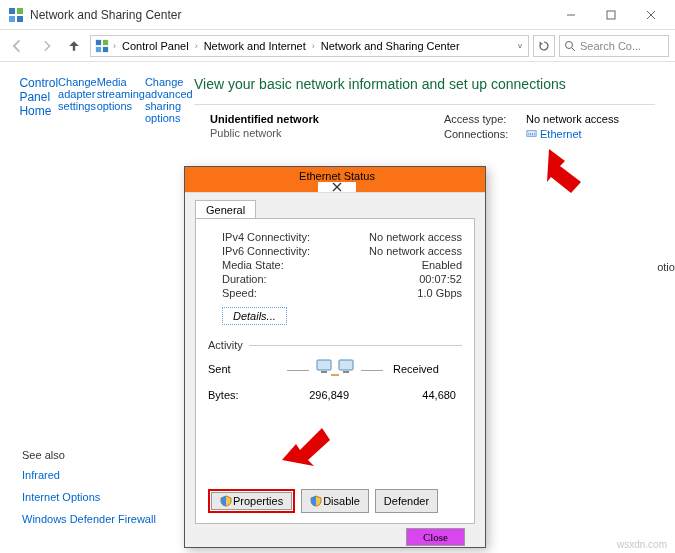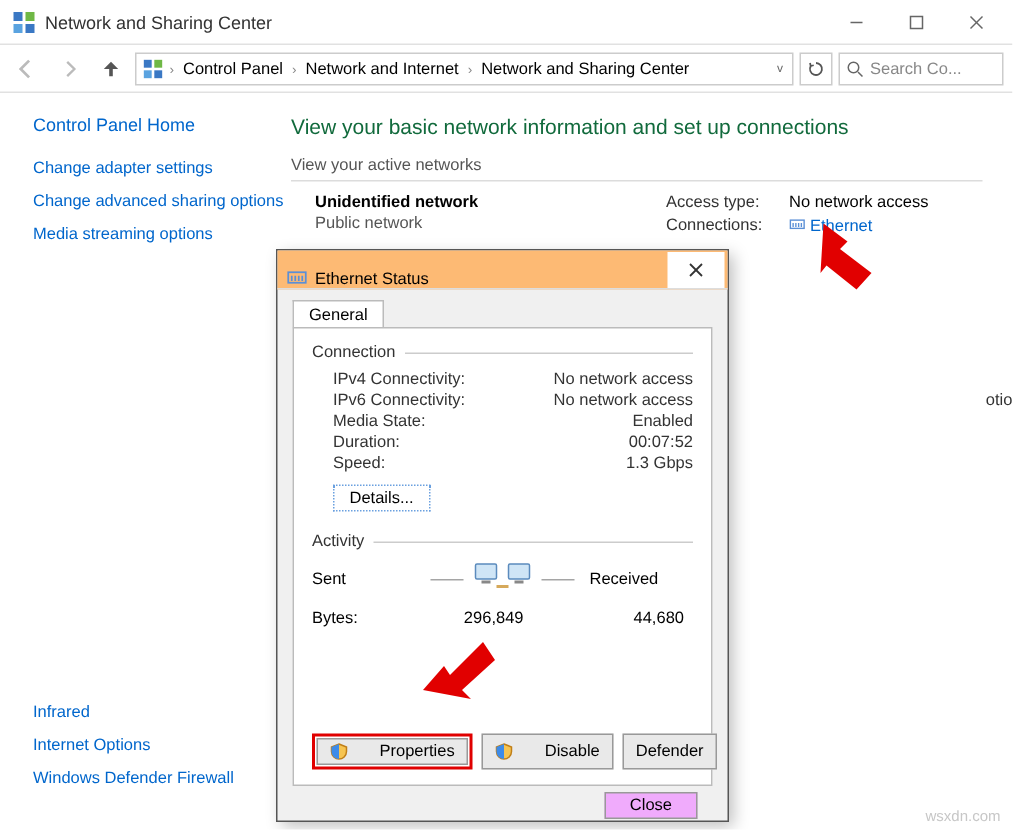--- a/index.html
+++ b/index.html
@@ -19,21 +19,21 @@
   .breadcrumb { flex: 1; display: flex; align-items: center; border: 1px solid #ccc; height: 22px; padding: 0 4px; }
   .breadcrumb .seg { padding: 0 4px; font-size: 11px; color: #000; }
   .breadcrumb .chev { color: #888; font-size: 9px; padding: 0 2px; }
   .bc-icon { width:14px;height:14px;margin-right:2px; }
   .refresh { width:22px;height:22px;border:1px solid #ccc; display:flex;align-items:center;justify-content:center; }
   .searchbox { width: 110px; height: 22px; border:1px solid #ccc; display:flex; align-items:center; padding:0 4px; color:#888; font-size:11px; }
   .searchbox svg { width:12px;height:12px;margin-right:4px;color:#666; }
 
   
   .main { display:flex; height: calc(100% - 62px); }
-  .sidebar { width: 190px; padding: 14px 0 24px 22px; display:flex; flex-direction:column; position:relative; }
+  .sidebar { width: 190px; padding: 14px 0 24px 22px; display:flex; flex-direction:row; position:relative;justify-content:center; }
   .sidebar h4 { margin:0 0 16px 0; font-size:12px; color:#0066cc; font-weight:normal; }
   .sidebar a { color:#0066cc; font-size:11px; text-decoration:none; margin-bottom:10px; display:block; }
   .seealso { position:absolute; bottom: 18px; left:22px; }
   .seealso .hdr { color:#333; margin-bottom:8px; }
 
   .content { flex:1; padding: 14px 20px 0 4px; position:relative; }
   .content h2 { color:#116a3c; font-size:14px; font-weight:normal; margin:0 0 12px 0; }
   .content .sub { color:#555; font-size:11px; margin-bottom:4px; }
   .divider { height:1px; background:#dcdcdc; margin: 0 0 8px 0; }
   .netrow { display:flex; }
@@ -47,54 +47,54 @@
   .kv .v a { color:#0066cc; text-decoration:none; }
   .ethicon { display:inline-block; width:11px; height:11px; margin-right:3px; vertical-align: -1px; }
 
   
   .arrow { position:absolute; pointer-events:none; }
   .arrow.up { left: 539px; top: 149px; }
   .arrow.left { left: 282px; top: 420px; }
 
   
   .dialog { position:absolute; left:184px; top:166px; width: 302px; height: 382px; background:#f0f0f0; border:1px solid #555; box-shadow: 3px 3px 10px rgba(0,0,0,0.25); }
-  .dlg-title { height:26px; background:#fdba74; display:flex; align-items:flex-end; padding:0 2px 0 6px; border-bottom:1px solid #ddd; }
+  .dlg-title { height:26px; background:#f97316; display:flex; align-items:center; padding:0 2px 0 6px; border-bottom:1px solid #ddd;flex-direction:column; }
   .dlg-title .icon { width:14px;height:14px; margin-right:5px; }
   .dlg-title .t { flex:1; font-size:11px; }
   .dlg-title .close { width:38px; height:24px; background:#fff; display:flex;align-items:center;justify-content:center; }
   .dlg-title .close svg{width:10px;height:10px;color:#333;}
   .dlg-body { padding: 6px 10px 20px 10px; }
   .tab { display:inline-block; border:1px solid #bbb; border-bottom:none; background:#fff; padding:3px 10px; font-size:11px; position:relative; top:1px; }
   .panel { border:1px solid #bbb; background:#fff; padding: 10px 12px 10px 12px; height: 306px; position:relative; }
   .group-title { font-size:11px; color:#333; margin-bottom:6px; display:flex; align-items:center; }
   .group-title .line { flex:1; height:1px; background:#ccc; margin-left:6px; }
   .stat { display:flex; font-size:11px; margin: 2px 0 2px 14px; }
   .stat .k { flex:1; color:#333; }
   .stat .v { color:#333; }
   .details-btn { margin: 8px 0 0 14px; }
   button.win { font-size:11px; padding: 2px 10px; background:#e9e9e9; border:1px solid #999; }
-  button.win.hollow { background:#fff; border:1px dotted #6aa0df; }
+  button.win.hollow { background:#fff; border:1px dotted #6aa0df;font-style:italic; }
 
   .activity { margin-top: 14px; }
   .act-row { display:flex; align-items:center; justify-content:center; font-size:11px; margin: 4px 0 2px 0; }
   .act-row .sent { flex:1; text-align:left; padding-right:6px; }
   .act-row .received { flex:1; text-align:left; padding-left:6px; }
   .act-icon { width: 44px; text-align:center; }
   .bytes { display:flex; font-size:11px; margin-top:8px; }
   .bytes .k { width: 58px; }
   .bytes .v1 { flex:1; text-align:right; padding-right:24px; }
   .bytes .v2 { flex:1; text-align:right; padding-right:6px; }
 
   .btn-row { position:absolute; bottom:10px; left:12px; display:flex; gap:6px; }
-  .btn-row button { font-size:11px; padding:2px 8px; background:#e9e9e9; border:1px solid #999; display:flex; align-items:center; gap:21px;text-align:right; }
+  .btn-row button { font-size:11px; padding:2px 8px; background:#e9e9e9; border:1px solid #999; display:flex; align-items:center; gap:1px;text-align:right; }
   .btn-row .shield { width:12px;height:12px; }
   .prop-highlight { border:2px solid #e00000; padding:1px; display:inline-block; }
 
   .dlg-footer { text-align:right; padding: 4px 10px 0 0; }
-  .dlg-footer button { font-size:11px; padding:2px 16px; background:#f0abfc; border:1px solid #999; }
+  .dlg-footer button { font-size:11px; padding:2px 16px; background:#d946ef; border:1px solid #999;font-family:Liberation Serif, serif; }
 
   .watermark { position:absolute; right:8px; bottom:3px; font-size:10px; color:#c7c7c7; }
 </style>
 </head>
 <body>
 
 <div class="titlebar">
   <svg class="icon" viewBox="0 0 16 16">
       <rect x="1" y="1" width="6" height="6" fill="#3a78c4"></rect>
       <rect x="9" y="1" width="6" height="6" fill="#6fb845"></rect>
@@ -164,32 +164,32 @@
         <line x1="8" y1="8" x2="11" y2="11" stroke="currentColor"></line>
       </svg>
     <span>Search Co...</span>
   </div>
 </div>
 
 <div class="main">
   <div class="sidebar">
     <h4>Control Panel Home</h4>
     <a>Change adapter settings</a>
+    <a>Media streaming options</a>
     <a>Change advanced sharing options</a>
-    <a>Media streaming options</a>
     <div class="seealso">
+      <div class="hdr">See also</div>
       <a>Infrared</a>
       <a>Internet Options</a>
       <a>Windows Defender Firewall</a>
     </div>
   </div>
 
   <div class="content">
     <h2>View your basic network information and set up connections</h2>
-    <div class="sub">View your active networks</div>
     <div class="divider"></div>
     <div class="netrow">
       <div class="left">
         <div class="name">Unidentified network</div>
         <div class="type">Public network</div>
       </div>
       <div class="right">
         <div class="kv">
           <div class="k">Access type:</div>
           <div class="v">No network access</div>
@@ -223,43 +223,39 @@
     <div class="close">
         <svg viewBox="0 0 10 10">
           <line x1="1" y1="1" x2="9" y2="9" stroke="currentColor" stroke-width="1.2"></line>
           <line x1="9" y1="1" x2="1" y2="9" stroke="currentColor" stroke-width="1.2"></line>
         </svg>
       </div>
   </div>
   <div class="dlg-body">
     <span class="tab">General</span>
     <div class="panel">
-      <div class="group-title">
-          <span>Connection</span>
-          <span class="line"></span>
-        </div>
       <div class="stat">
           <span class="k">IPv4 Connectivity:</span>
           <span class="v">No network access</span>
         </div>
       <div class="stat">
           <span class="k">IPv6 Connectivity:</span>
           <span class="v">No network access</span>
         </div>
       <div class="stat">
           <span class="k">Media State:</span>
           <span class="v">Enabled</span>
         </div>
       <div class="stat">
           <span class="k">Duration:</span>
           <span class="v">00:07:52</span>
         </div>
       <div class="stat">
           <span class="k">Speed:</span>
-          <span class="v">1.3 Gbps</span>
+          <span class="v">1.0 Gbps</span>
         </div>
       <div class="details-btn"><button class="win hollow">Details...</button></div>
 
       <div class="activity">
         <div class="group-title">
             <span>Activity</span>
             <span class="line"></span>
           </div>
         <div class="act-row">
           <span class="sent">Sent</span>

